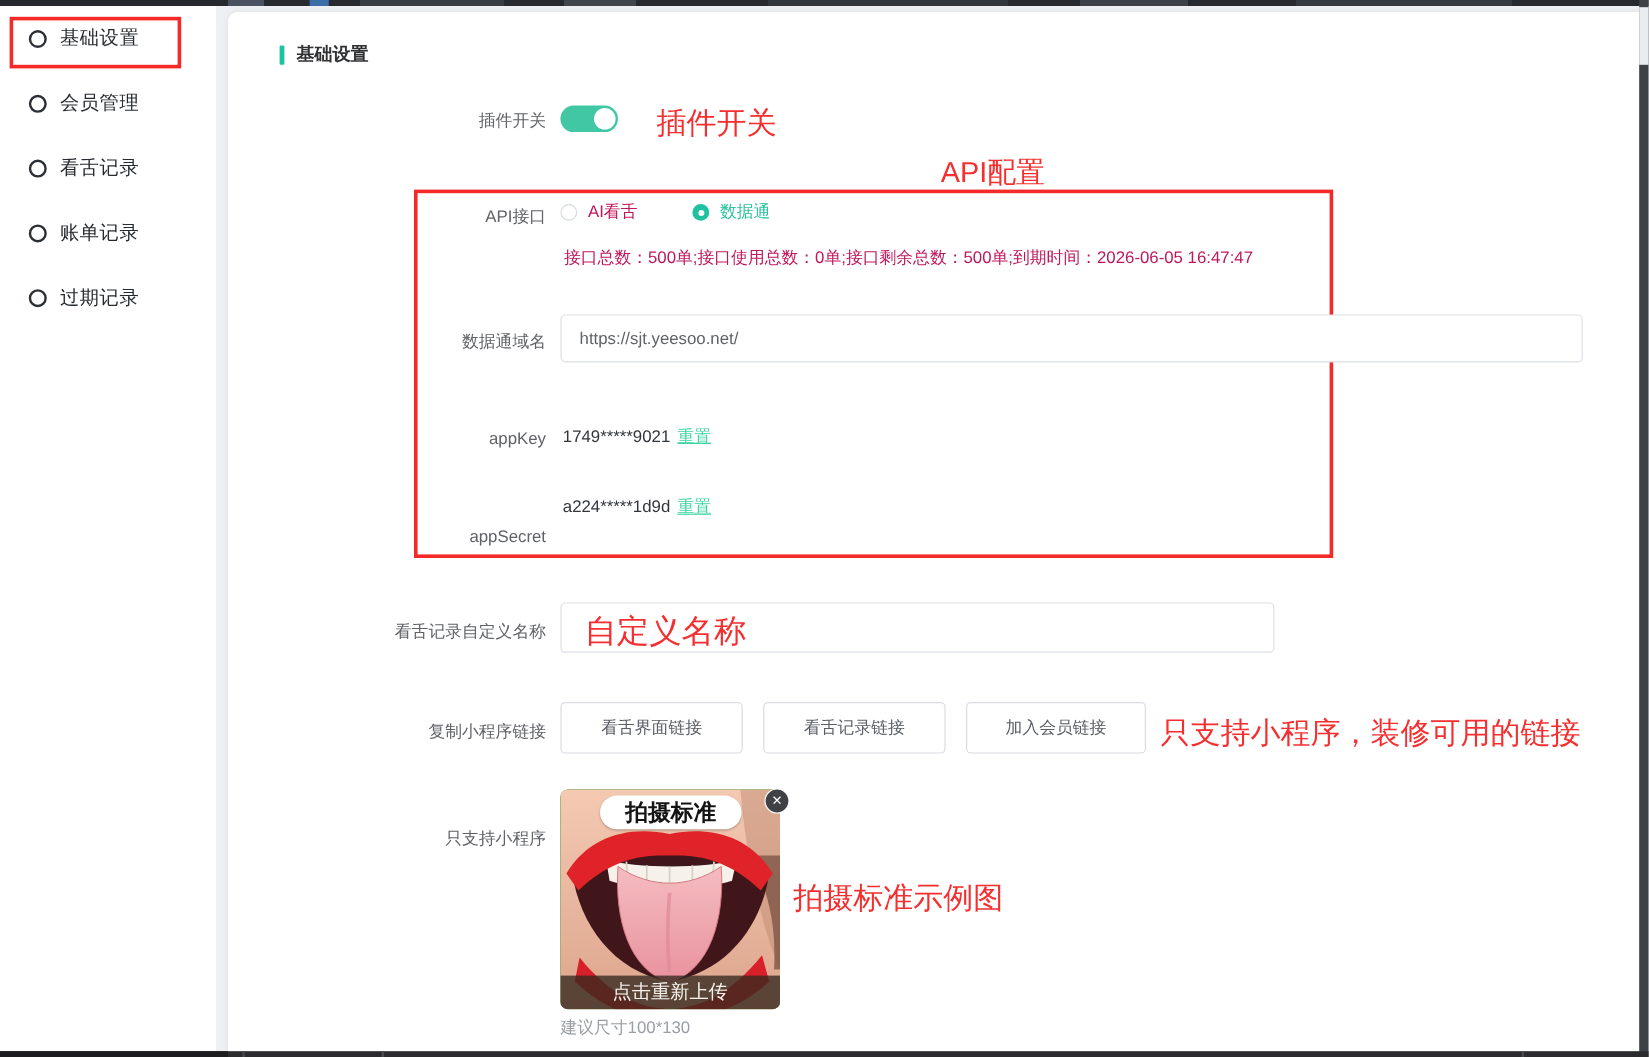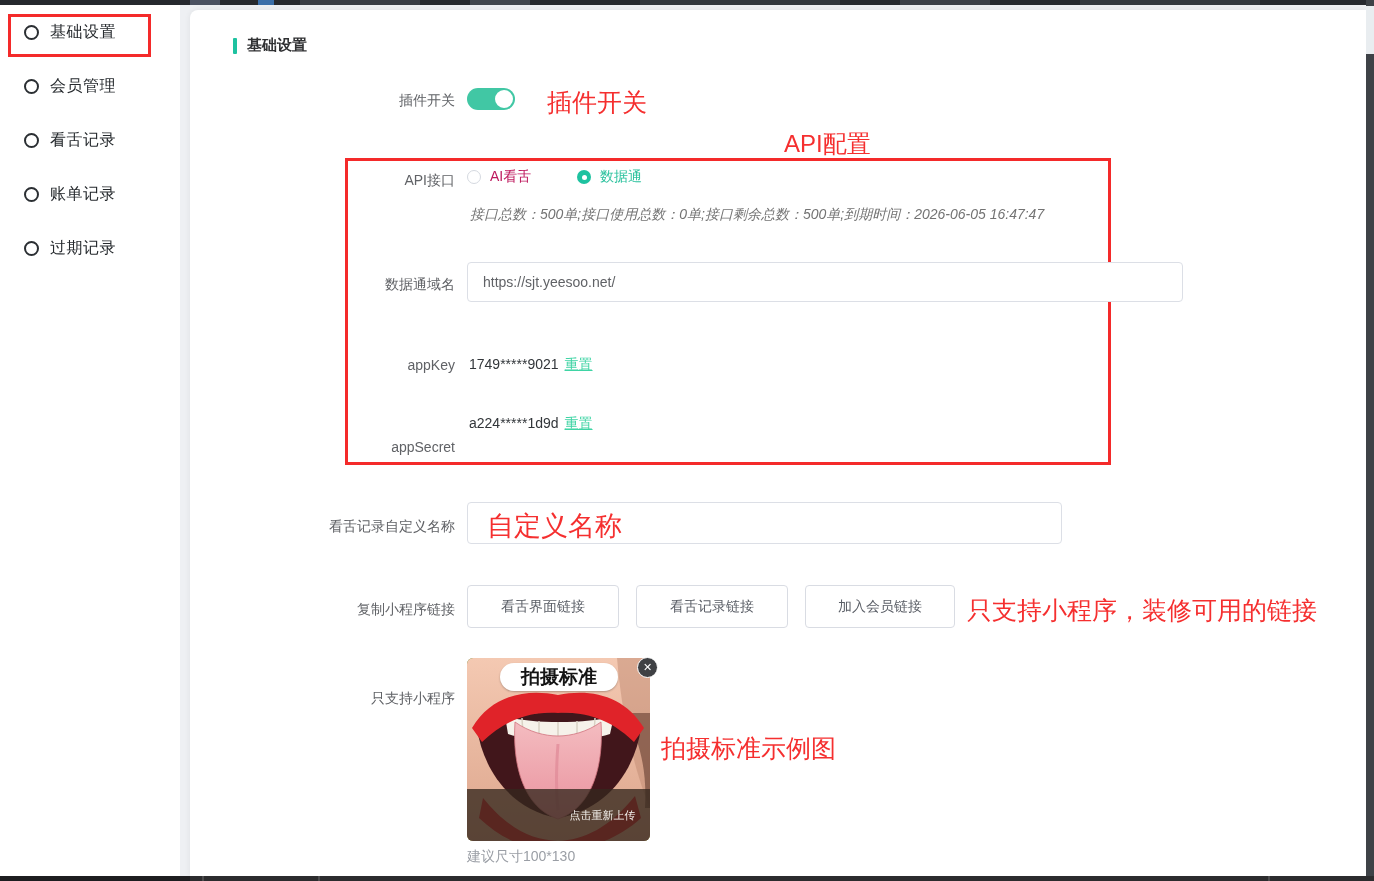--- a/index.html
+++ b/index.html
@@ -26,37 +26,37 @@
   .knob{position:absolute;right:2px;top:2px;width:18px;height:18px;border-radius:50%;background:#fff;}
   
   .ann{position:absolute;color:#f52f2f;font-weight:500;white-space:nowrap;}
   .ann-box{position:absolute;border:3px solid #f42a2a;}
   
   .radio-row{position:absolute;display:flex;align-items:center;cursor:pointer;}
   .radio-off{width:14px;height:14px;border-radius:50%;background:#fff;border:1px solid #d5d9e0;box-sizing:border-box;}
   .radio-on{width:14px;height:14px;border-radius:50%;background:#1ec2a0;display:flex;align-items:center;justify-content:center;}
   .radio-dot{width:5px;height:5px;border-radius:50%;background:#fff;}
   .radio-text{margin-left:9px;font-size:14px;}
-  .quota{position:absolute;left:280px;top:196px;font-size:14px;color:#737373;font-style:italic;}
+  .quota{position:absolute;left:280px;top:196px;font-size:14px;color:#be185d;}
   
   .inp{position:absolute;height:40px;border:1px solid #dcdfe6;border-radius:4px;box-sizing:border-box;
        font-size:14px;color:#606266;padding:0 15px;outline:none;background:#fff;font-family:"Liberation Sans",sans-serif;}
   .reset{color:#3fd4a4;text-decoration:underline;cursor:pointer;margin-left:6px;font-size:14px;}
   .btn{position:absolute;top:575px;height:43px;background:#fff;border:1px solid #d9dce3;border-radius:4px;
        display:flex;align-items:center;justify-content:center;font-size:14px;color:#5a5e66;cursor:pointer;box-sizing:border-box;}
   
   .photo-wrap{position:absolute;left:277px;top:648px;width:183px;height:183px;}
   .photo{position:absolute;left:0;top:0;width:183px;height:183px;border-radius:6px;overflow:hidden;cursor:pointer;background:#4d7c0f;}
   .badge{position:absolute;left:33px;top:5px;width:118px;height:28px;background:#fff;border-radius:15px;
          display:flex;align-items:center;justify-content:center;font-size:19px;font-weight:bold;color:#141414;
          box-shadow:0 1px 2px rgba(0,0,0,.25);}
   .closebtn{position:absolute;left:170px;top:-1px;width:21px;height:21px;border-radius:50%;background:#3f4144;
             display:flex;align-items:center;justify-content:center;color:#fff;font-size:11px;cursor:pointer;border:1px solid #fff;box-sizing:border-box;}
-  .reupload{position:absolute;left:0;bottom:0;width:183px;height:52px;background:rgba(52,40,29,.78);
-            display:flex;align-items:center;justify-content:center;color:#f5f2ee;font-size:11px;cursor:pointer;padding-left:44px;}
+  .reupload{position:absolute;left:0;bottom:0;width:183px;height:28px;background:rgba(52,40,29,.78);
+            display:flex;align-items:center;justify-content:center;color:#f5f2ee;font-size:16px;cursor:pointer;}
   .hint{position:absolute;left:277px;top:838px;font-size:14px;color:#9a9ea5;}
   
   .v-scroll{position:absolute;left:1366px;top:0;width:8px;height:881px;background:#3e4247;}
   .v-thumb{position:absolute;left:0;top:6px;width:8px;height:48px;background:#e9edf0;}
   .bottom-strip{position:absolute;left:0;top:876px;width:1374px;height:5px;background:#2c2c2e;}
   .bottom-strip .seg{position:absolute;top:0;height:5px;}
 </style>
 </head>
 <body>
 
@@ -117,21 +117,21 @@
     </div>
     <div class="radio-row" style="left:387px;top:158px;">
       <span class="radio-on">
           <span class="radio-dot"></span>
         </span>
       <span class="radio-text" style="color:#2cc29e;">数据通</span>
     </div>
     <div class="quota">接口总数：500单;接口使用总数：0单;接口剩余总数：500单;到期时间：2026-06-05 16:47:47</div>
 
     <div class="lbl" style="left:105px;top:264px;">数据通域名</div>
-    <input class="inp" style="left: 277px; top: 252px; width: 716px;" value="https://sjt.yeesoo.net/">
+    <input class="inp" style="left: 277px; top: 252px; width: 852px;" value="https://sjt.yeesoo.net/">
 
     <div class="lbl" style="left:105px;top:345px;">appKey</div>
     <div style="position:absolute;left:279px;top:345px;">
       <span class="val">1749*****9021</span><span class="reset">重置</span>
     </div>
 
     <div class="lbl" style="left:105px;top:427px;">appSecret</div>
     <div style="position:absolute;left:279px;top:404px;">
       <span class="val">a224*****1d9d</span><span class="reset">重置</span>
     </div>

